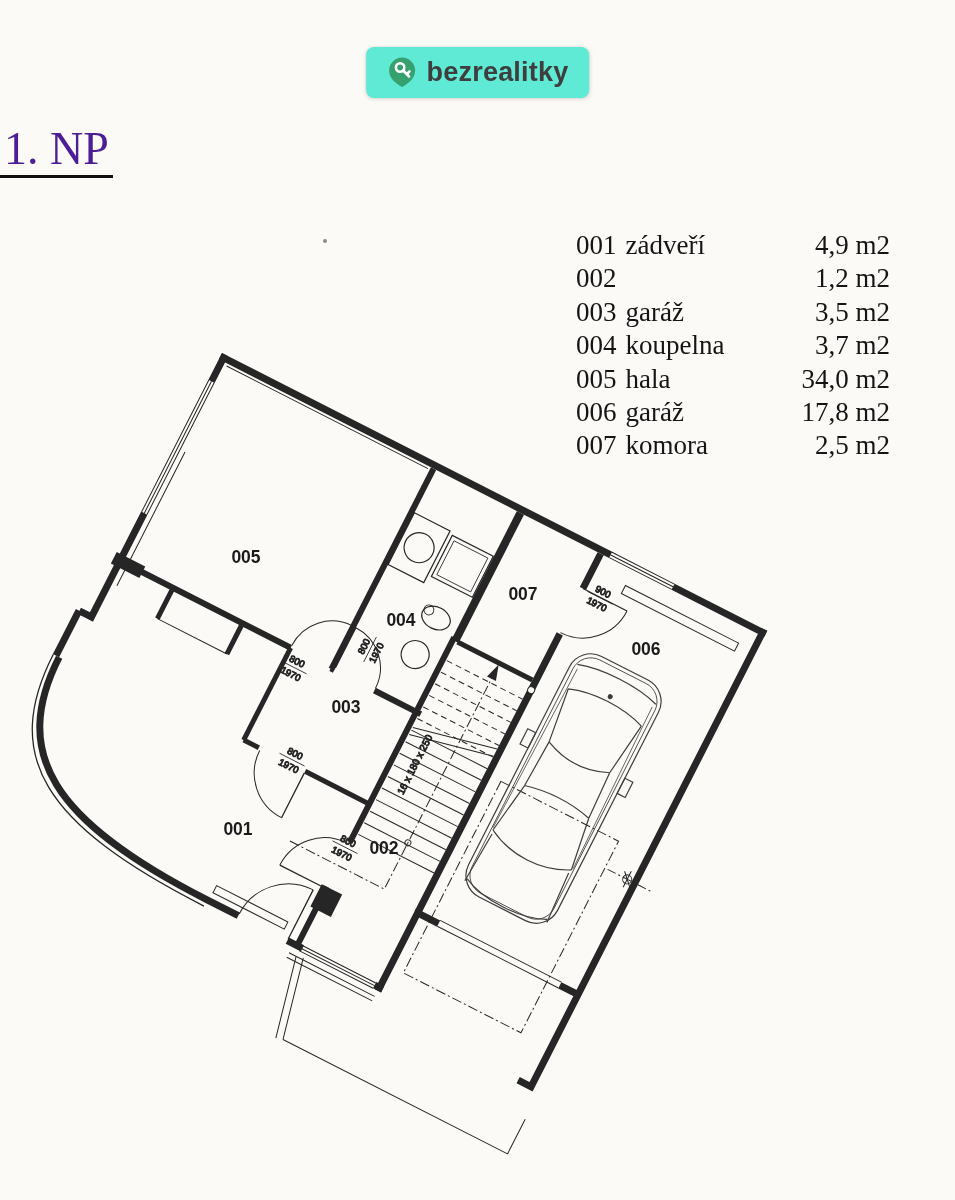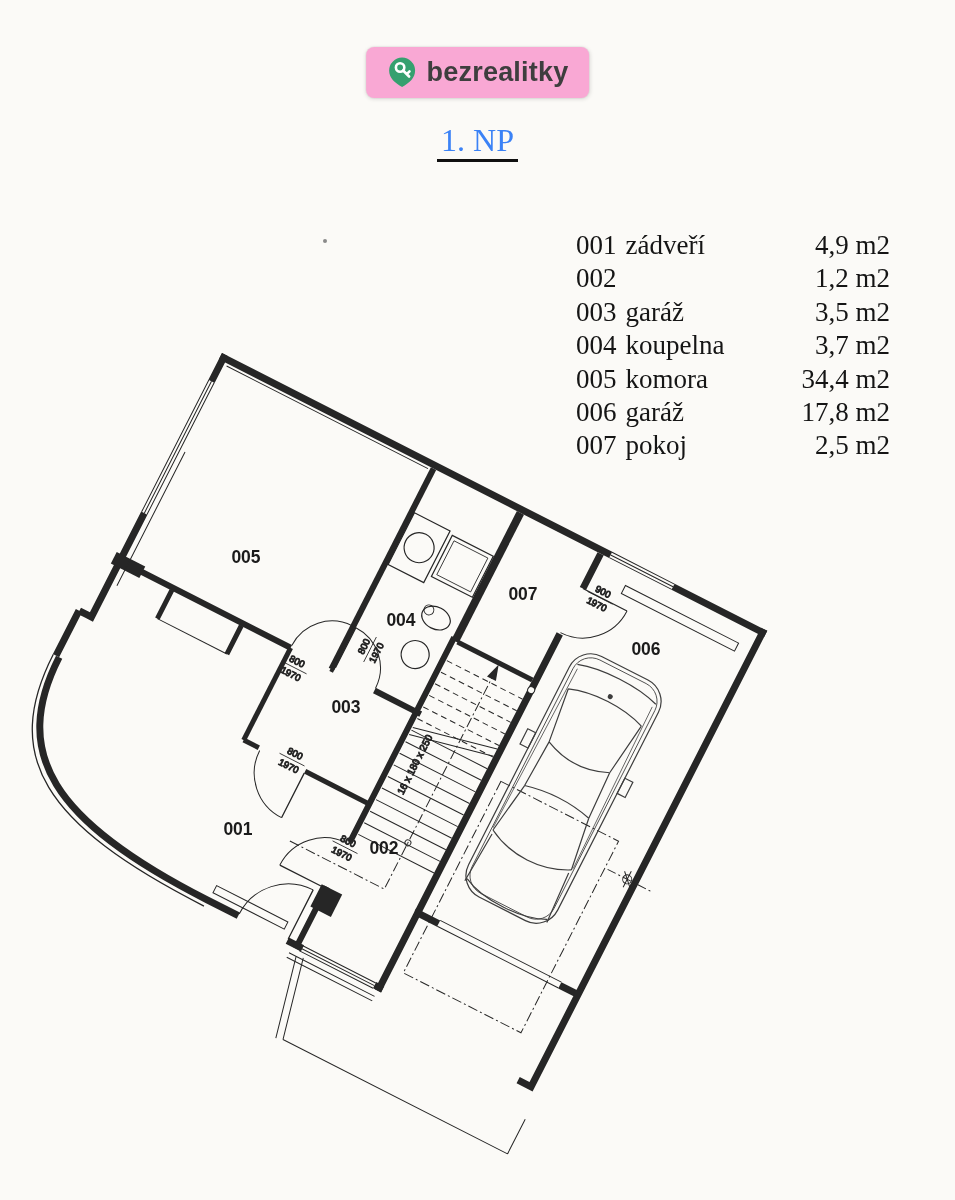--- a/index.html
+++ b/index.html
@@ -3,30 +3,30 @@
 <meta charset="utf-8">
 <style>
   html,body{margin:0;padding:0;}
   body{
     width:955px;height:1200px;position:relative;overflow:hidden;
     background:#fbfaf7;font-family:"Liberation Sans",sans-serif;
   }
   
   .logo-card{
     position:absolute;top:47px;left:50%;transform:translateX(-50%);
-    background:#f9a8d4;border-radius:8px;padding:10px 21px;
+    background:#5eead4;border-radius:8px;padding:10px 21px;
     display:flex;align-items:center;gap:10px;
     box-shadow:0 1px 4px rgba(0,0,0,.14), 0 0 0 1px rgba(0,0,0,.03);
   }
   .logo-text{font-size:27px;font-weight:700;color:#3e3e3e;letter-spacing:.2px;}
   
   .page-title{
-    position:absolute;top:122px;left:0;width:100%;text-align:center;
+    position:absolute;top:122px;left:0;width:100%;
     font-family:"Liberation Serif","DejaVu Serif",serif;
-    font-size:32px;color:#3b82f6;
+    font-size:46px;color:#4c1d95;
   }
   .page-title span{border-bottom:3px solid #101010;padding:0 4px 1px 4px;}
   
   .legend{
     position:absolute;left:576px;top:229px;width:314px;
     font-family:"Liberation Serif","DejaVu Serif",serif;
     font-size:27px;color:#151515;line-height:33.4px;
   }
   .lrow{display:flex;justify-content:space-between;white-space:nowrap;}
   .lname{display:flex;gap:9px;}
@@ -78,35 +78,35 @@
   <div class="lrow">
     <span class="lname">
         <span>004</span>
         <span>koupelna</span>
       </span>
     <span class="larea">3,7 m2</span>
   </div>
   <div class="lrow">
     <span class="lname">
         <span>005</span>
-        <span>komora</span>
-      </span>
-    <span class="larea">34,4 m2</span>
+        <span>hala</span>
+      </span>
+    <span class="larea">34,0 m2</span>
   </div>
   <div class="lrow">
     <span class="lname">
         <span>006</span>
         <span>garáž</span>
       </span>
     <span class="larea">17,8 m2</span>
   </div>
   <div class="lrow">
     <span class="lname">
         <span>007</span>
-        <span>pokoj</span>
+        <span>komora</span>
       </span>
     <span class="larea">2,5 m2</span>
   </div>
 </div>
 
 <svg class="plan" width="955" height="1200" viewBox="0 0 955 1200">
 
   <g transform="translate(222,353) rotate(27)" fill="none" stroke="#262626">
 
     <path stroke-width="7" d="M0 3.5H438 M508 3.5H612"></path>

